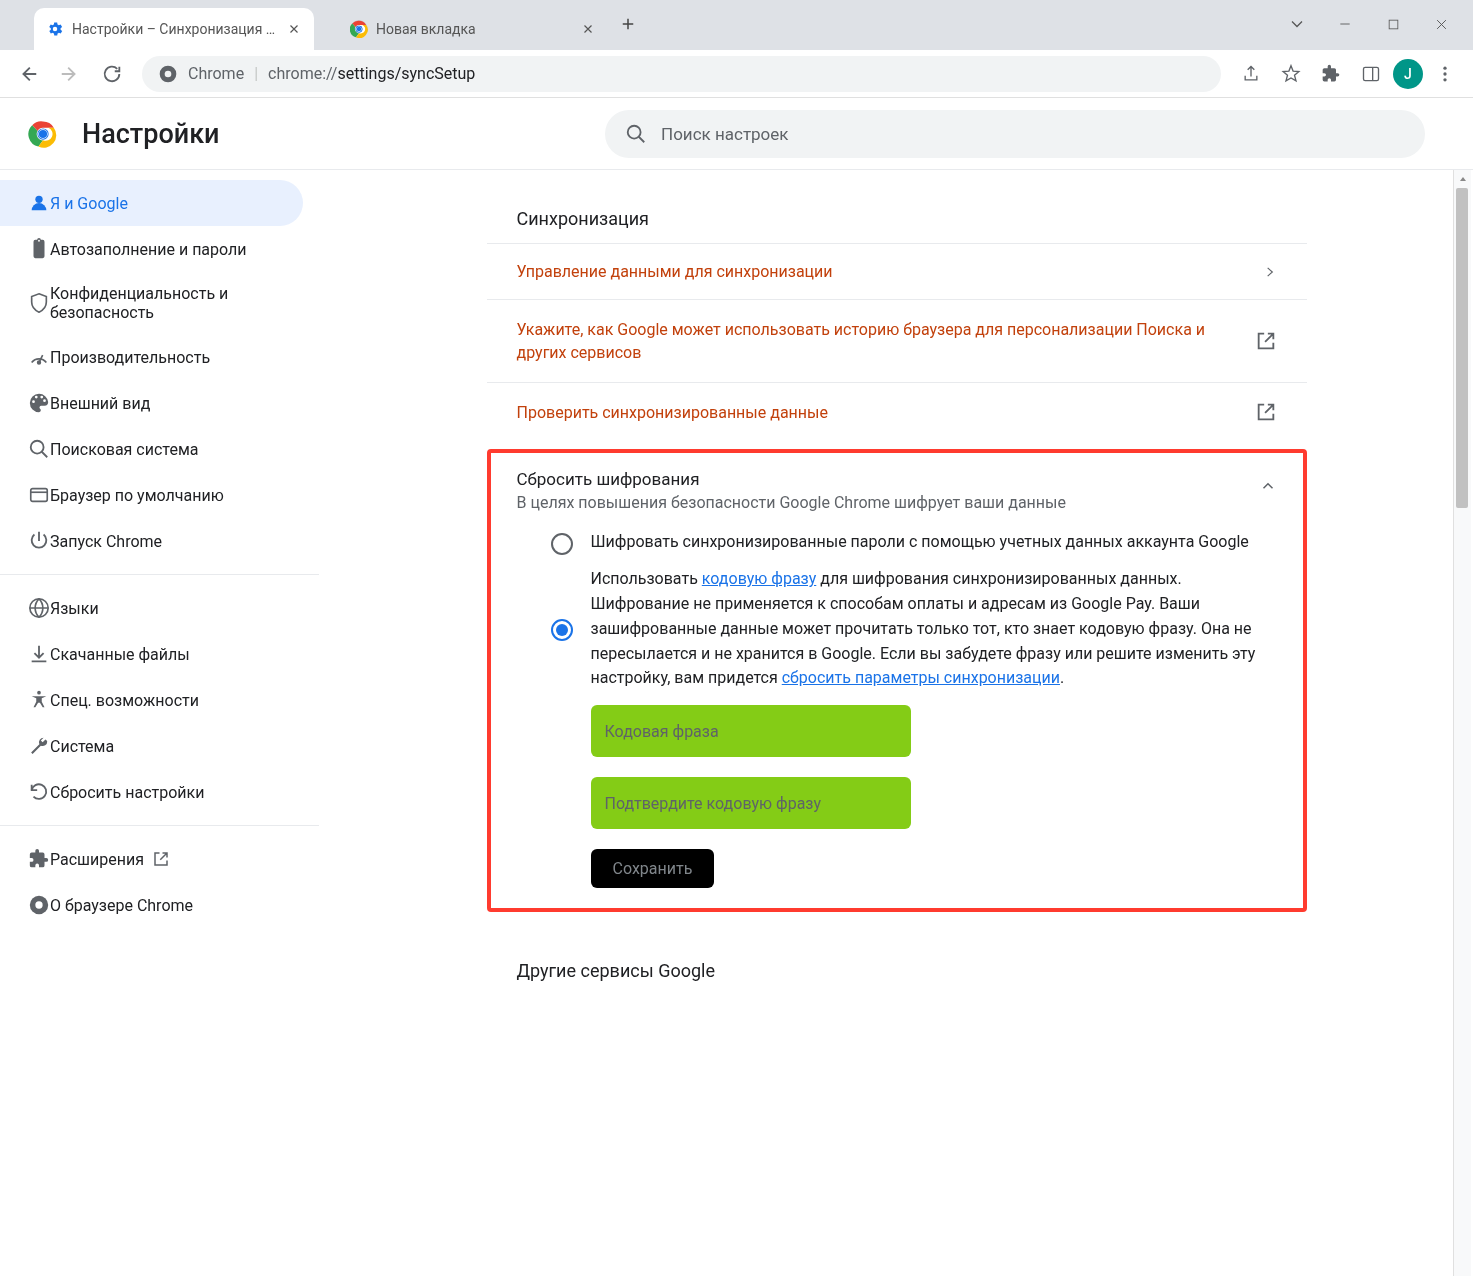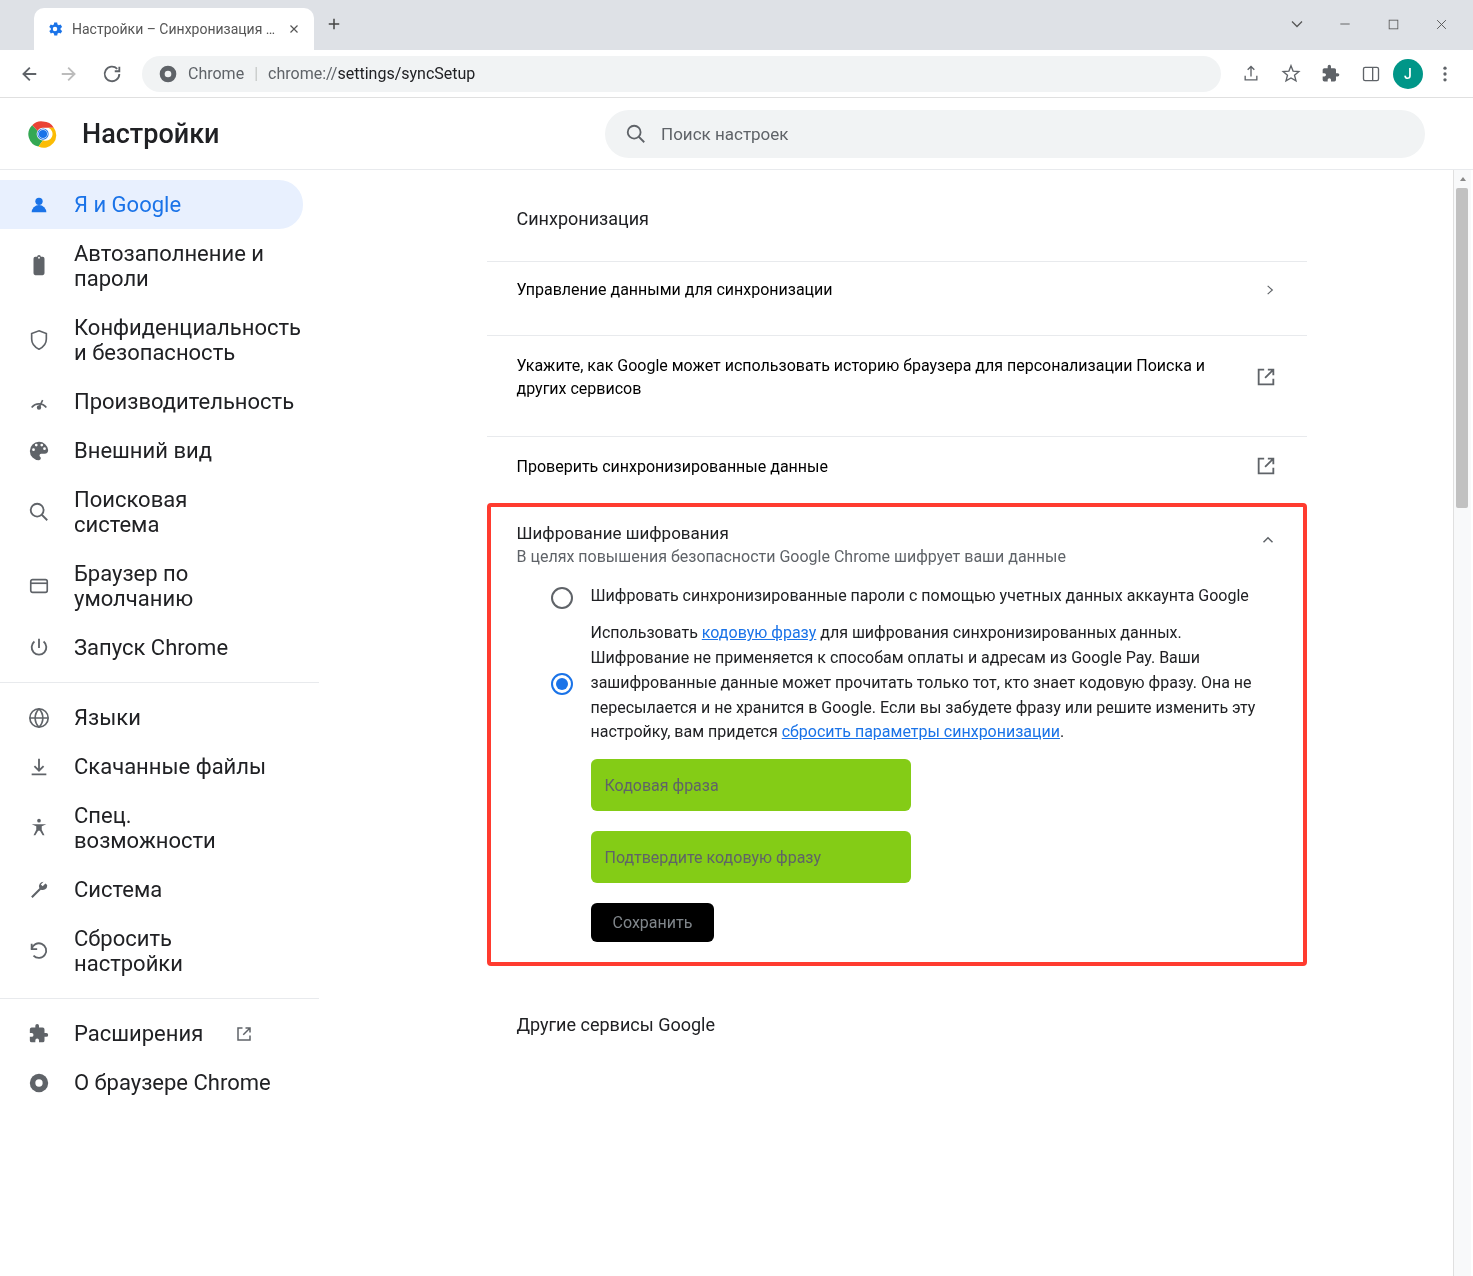--- a/index.html
+++ b/index.html
@@ -32,31 +32,31 @@
 .app-header { height: 72px; display: flex; align-items: center; padding: 0 28px; gap: 24px; border-bottom: 1px solid #e8eaed; }
 .chrome-logo { width: 30px; height: 30px; }
 .app-title { font-size: 27px; font-weight: 500; color: #202124; }
 .searchbox { flex: 0 0 820px; margin-left: auto; margin-right: 20px; height: 48px; background: #f1f3f4; border-radius: 24px; display: flex; align-items: center; padding: 0 20px; gap: 14px; }
 .searchbox input { border: none; background: transparent; font-size: 17px; color: #202124; flex: 1; outline: none; }
 .searchbox input::placeholder { color: #5f6368; }
 
 
 .main { flex: 1; display: flex; overflow: hidden; position: relative; }
 .sidebar { width: 320px; overflow-y: auto; padding-top: 10px; border-right: 1px solid transparent; }
-.side-item { display: flex; align-items: center; gap: 24px; padding: 12px 28px; font-size: 22px; color: #202124; cursor: pointer; border-radius: 0 24px 24px 0; margin-right: 16px; }
+.side-item { display: flex; align-items: center; padding: 12px 28px; font-size: 16px; color: #202124; cursor: pointer; border-radius: 0 24px 24px 0; margin-right: 16px; }
 .side-item.active { background: #e8f0fe; color: #1a73e8; }
 .side-item.active .side-icon { color: #1a73e8; }
 .side-item .side-icon { width: 22px; height: 22px; color: #5f6368; flex-shrink: 0; }
 .side-sep { border-top: 1px solid #e8eaed; margin: 10px 0; }
 .side-item .ext-icon { margin-left: 8px; width: 18px; height: 18px; color: #5f6368; }
 
 .content { flex: 1; overflow-y: auto; position: relative; }
 .content-inner { max-width: 820px; margin: 0 auto; padding: 20px 0 60px 0; }
 .section-title { font-size: 18px; color: #202124; padding: 18px 30px 14px 30px; }
-.list-row { display: flex; align-items: center; justify-content: center; padding: 18px 30px; border-top: 1px solid #e8eaed; cursor: pointer; font-size: 16px; color: #000000; margin-top: 18px; }
+.list-row { display: flex; align-items: center; justify-content: center; padding: 18px 30px; border-top: 1px solid #e8eaed; cursor: pointer; font-size: 16px; color: #c2410c; }
 .list-row .row-text { flex: 1; padding-right: 24px; }
 .list-row .row-action { color: #5f6368; }
 .list-row.two-line .row-text { line-height: 1.45; }
 
 .card-highlight { border: 4px solid #ff3b2f; border-radius: 4px; margin: 8px 0; }
 .card-row { display: flex; align-items: flex-start; justify-content: space-between; padding: 16px 26px 8px 26px; }
 .card-row .card-texts h3 { font-size: 17px; font-weight: 400; color: #202124; margin-bottom: 4px; }
 .card-row .card-texts p { font-size: 16px; color: #5f6368; }
 .card-row .chevron { color: #5f6368; padding-top: 8px; }
 
@@ -92,20 +92,40 @@
             <path d="M19.4 13a7.5 7.5 0 0 0 .1-1 7.5 7.5 0 0 0-.1-1l2.1-1.6-2-3.4-2.5 1a7.4 7.4 0 0 0-1.7-1l-.4-2.6h-4l-.4 2.6a7.4 7.4 0 0 0-1.7 1l-2.5-1-2 3.4L6.5 11a7.5 7.5 0 0 0-.1 1 7.5 7.5 0 0 0 .1 1l-2.1 1.6 2 3.4 2.5-1a7.4 7.4 0 0 0 1.7 1l.4 2.6h4l.4-2.6a7.4 7.4 0 0 0 1.7-1l2.5 1 2-3.4zM12 15a3 3 0 1 1 3-3 3 3 0 0 1-3 3z"></path>
           </svg>
       </span>
       <span class="title">Настройки – Синхронизация се</span>
       <span class="close">
         <svg viewBox="0 0 24 24" width="14" height="14">
             <path stroke="#555" stroke-width="2" d="M6 6l12 12M18 6L6 18"></path>
           </svg>
       </span>
     </div>
+    <div class="tab" style="width:270px;">
+      <span class="favicon">
+        <svg viewBox="0 0 48 48" width="18" height="18">
+            <circle cx="24" cy="24" r="22" fill="#fff" stroke="#888" stroke-width="1"></circle>
+            <circle cx="24" cy="24" r="9" fill="#1a73e8"></circle>
+            <path fill="#ea4335" d="M24 2a22 22 0 0 1 19 11H24a11 11 0 0 0-9.5 5.5L6 9A22 22 0 0 1 24 2z"></path>
+            <path fill="#34a853" d="M6 9l8.5 9.5A11 11 0 0 0 24 35l-8 11A22 22 0 0 1 6 9z"></path>
+            <path fill="#fbbc05" d="M43 13a22 22 0 0 1-27 33l8-11a11 11 0 0 0 9-22z"></path>
+            <circle cx="24" cy="24" r="9" fill="#1a73e8"></circle>
+            <circle cx="24" cy="24" r="7" fill="#fff"></circle>
+            <circle cx="24" cy="24" r="6" fill="#1a73e8"></circle>
+          </svg>
+      </span>
+      <span class="title">Новая вкладка</span>
+      <span class="close">
+        <svg viewBox="0 0 24 24" width="14" height="14">
+            <path stroke="#555" stroke-width="2" d="M6 6l12 12M18 6L6 18"></path>
+          </svg>
+      </span>
+    </div>
     <div class="newtab-btn">
       <svg viewBox="0 0 24 24" width="18" height="18">
           <path stroke="#444" stroke-width="2" d="M12 5v14M5 12h14"></path>
         </svg>
     </div>
   </div>
   <div class="winbtns">
     <div class="winbtn">
         <svg viewBox="0 0 24 24" width="20" height="20">
           <path fill="none" stroke="#555" stroke-width="1.5" d="M6 9l6 6 6-6"></path>
@@ -386,21 +406,21 @@
           <div class="row-action">
               <svg viewBox="0 0 24 24" width="22" height="22" fill="none" stroke="#5f6368" stroke-width="2">
                 <path d="M14 4h6v6M20 4l-9 9M10 4H4v16h16v-6"></path>
               </svg>
             </div>
         </div>
 
         <div class="card-highlight">
           <div class="card-row">
             <div class="card-texts">
-              <h3>Шифрование шифрования</h3>
+              <h3>Сбросить шифрования</h3>
               <p>В целях повышения безопасности Google Chrome шифрует ваши данные</p>
             </div>
             <div class="chevron">
                 <svg viewBox="0 0 24 24" width="18" height="18">
                   <path fill="none" stroke="#5f6368" stroke-width="2" d="M6 15l6-6 6 6"></path>
                 </svg>
               </div>
           </div>
 
           <div class="radios">

